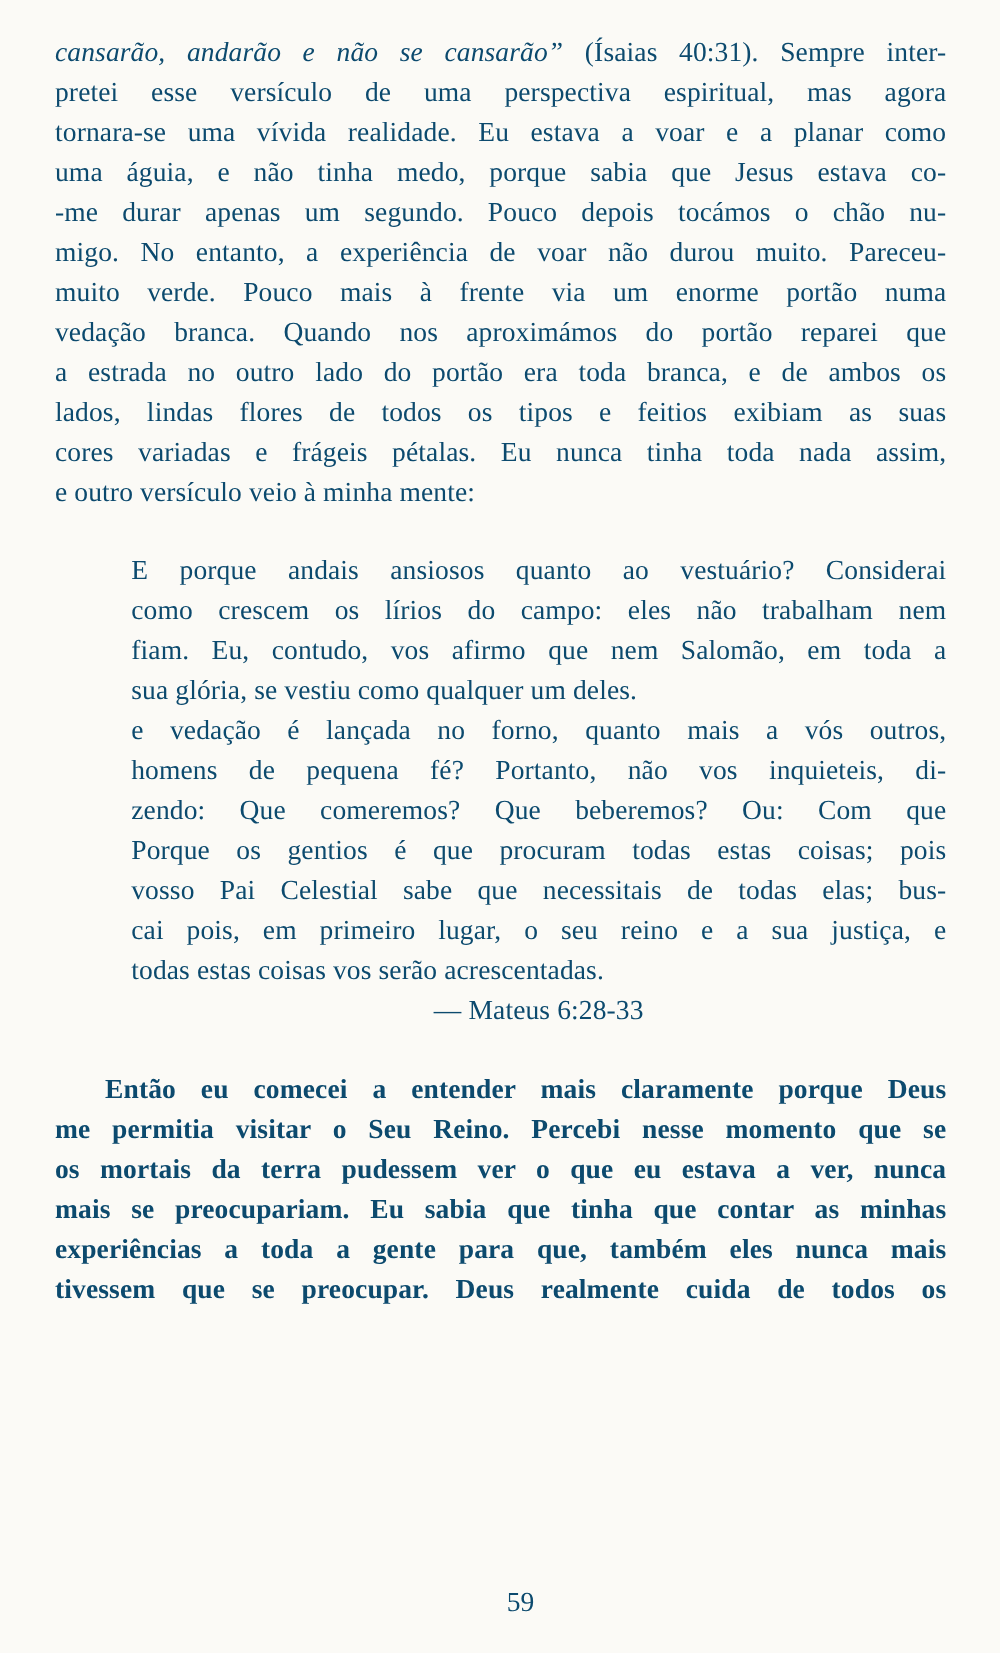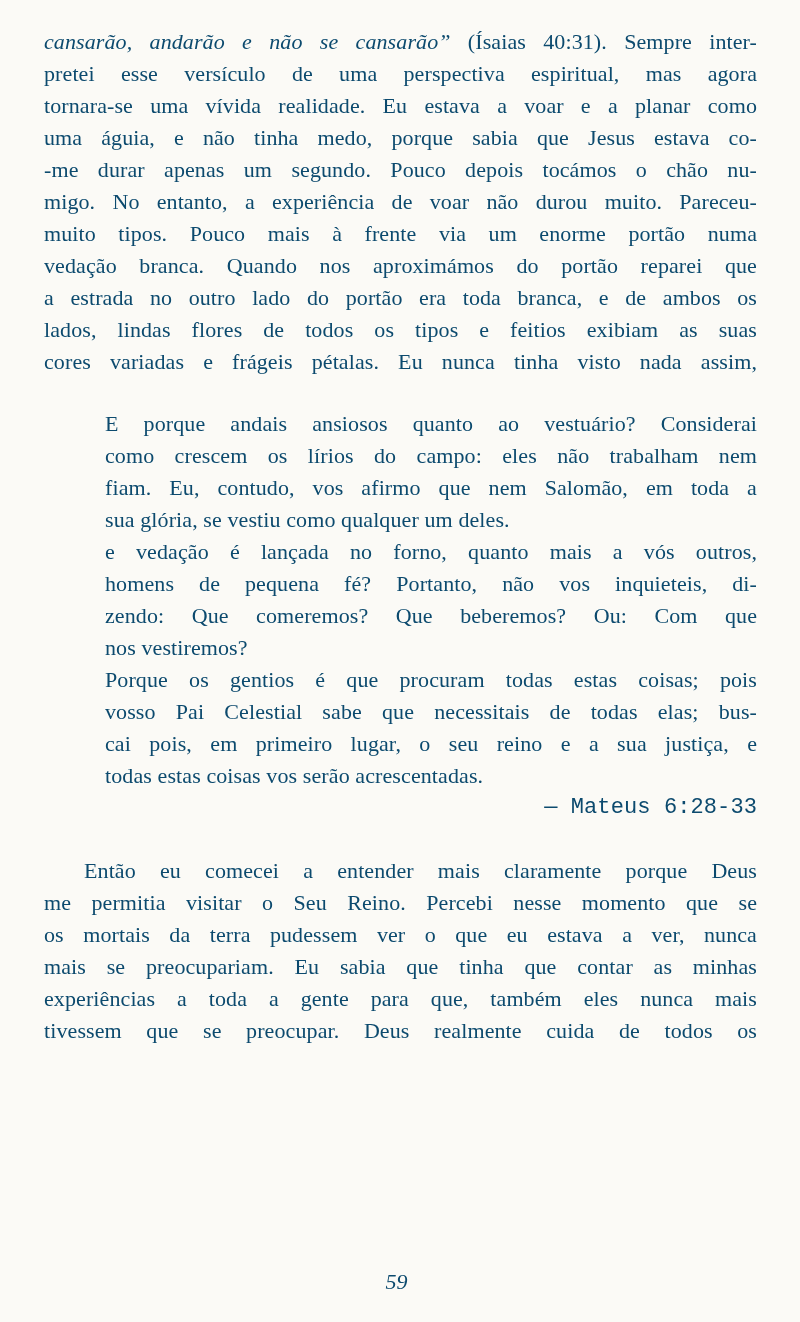--- a/index.html
+++ b/index.html
@@ -41,70 +41,69 @@
   }
   .it {
     font-style: italic;
   }
   .quote {
     margin: 30px 0 0 61px;
     padding: 0;
   }
   .attribution {
     line-height: 32px;
-    text-align: right;
-    font-family: Liberation Mono, monospace;
+    text-align: center;
   }
   .p2 {
     margin-top: 31px;
+    font-weight: bold;
   }
   .page-number {
     position: absolute;
-    left: 40px;
+    left: 60px;
     width: 713px;
     top: 1266px;
     text-align: center;
     line-height: 32px;
-    font-style: italic;
   }
 </style>
 </head>
 <body>
 
 <div class="page">
   <main class="content">
 
     <div class="para">
       <div class="line"><span class="it">cansarão, andarão e não se cansarão”</span><span> (Ísaias 40:31). Sempre inter-</span></div>
       <div>
           <div class="line">pretei esse versículo de uma perspectiva espiritual, mas agora</div>
           <div class="line">tornara-se uma vívida realidade. Eu estava a voar e a planar como</div>
           <div class="line">uma águia, e não tinha medo, porque sabia que Jesus estava co-</div>
           <div class="line">-me durar apenas um segundo. Pouco depois tocámos o chão nu-</div>
           <div class="line">migo. No entanto, a experiência de voar não durou muito. Pareceu-</div>
-          <div class="line">muito tipos. Pouco mais à frente via um enorme portão numa</div>
+          <div class="line">muito verde. Pouco mais à frente via um enorme portão numa</div>
           <div class="line">vedação branca. Quando nos aproximámos do portão reparei que</div>
           <div class="line">a estrada no outro lado do portão era toda branca, e de ambos os</div>
           <div class="line">lados, lindas flores de todos os tipos e feitios exibiam as suas</div>
-          <div class="line">cores variadas e frágeis pétalas. Eu nunca tinha visto nada assim,</div>
+          <div class="line">cores variadas e frágeis pétalas. Eu nunca tinha toda nada assim,</div>
+          <div class="line line-end">e outro versículo veio à minha mente:</div>
         </div>
     </div>
 
     <blockquote class="quote">
       <div>
           <div class="line">E porque andais ansiosos quanto ao vestuário? Considerai</div>
           <div class="line">como crescem os lírios do campo: eles não trabalham nem</div>
           <div class="line">fiam. Eu, contudo, vos afirmo que nem Salomão, em toda a</div>
           <div class="line line-end">sua glória, se vestiu como qualquer um deles.</div>
         </div>
       <div>
           <div class="line">e vedação é lançada no forno, quanto mais a vós outros,</div>
           <div class="line">homens de pequena fé? Portanto, não vos inquieteis, di-</div>
           <div class="line">zendo: Que comeremos? Que beberemos? Ou: Com que</div>
-          <div class="line line-end">nos vestiremos?</div>
         </div>
       <div>
           <div class="line">Porque os gentios é que procuram todas estas coisas; pois</div>
           <div class="line">vosso Pai Celestial sabe que necessitais de todas elas; bus-</div>
           <div class="line">cai pois, em primeiro lugar, o seu reino e a sua justiça, e</div>
           <div class="line line-end">todas estas coisas vos serão acrescentadas.</div>
         </div>
       <div class="attribution">— Mateus 6:28-33</div>
     </blockquote>
 

